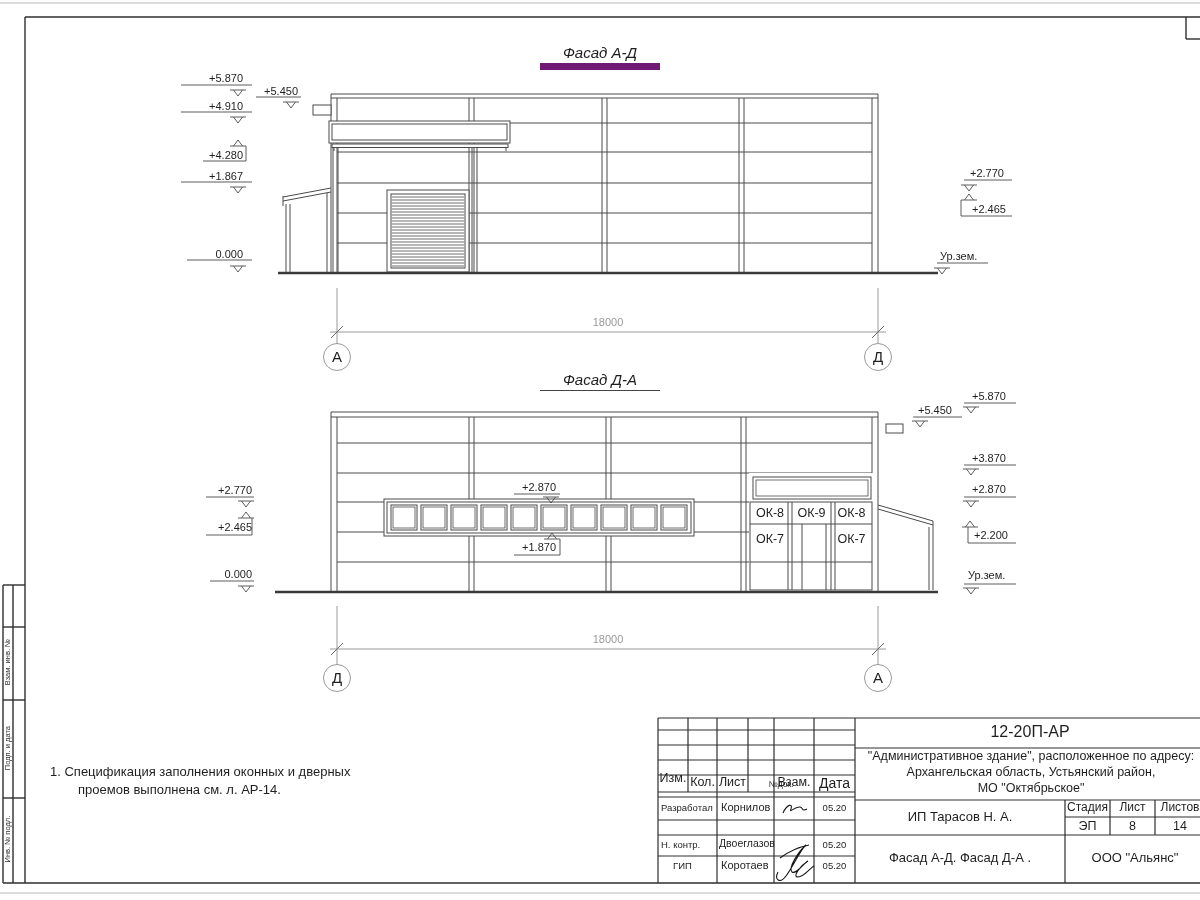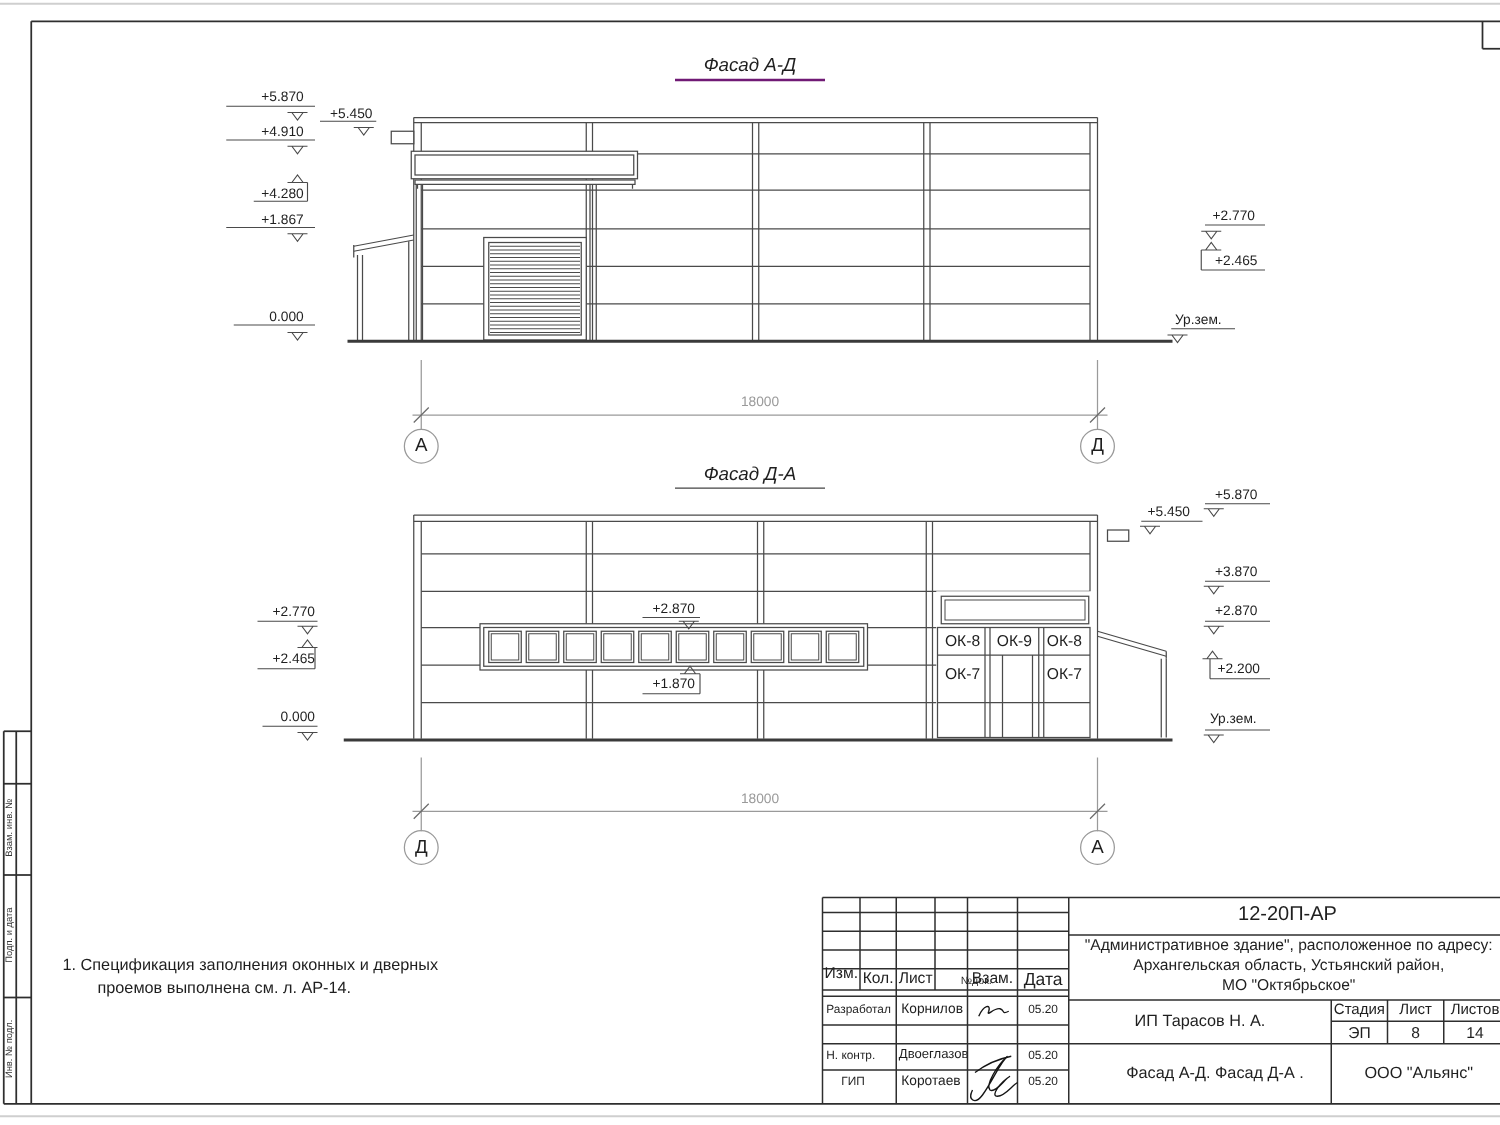--- a/index.html
+++ b/index.html
@@ -234,21 +234,21 @@
     <line x1="855" y1="835" x2="1200" y2="835"></line>
   </g>
 
   <g stroke="#151515" stroke-width="1.1" fill="none">
     <path d="M783 813 C787 804 793 803 791 809 C789 814 795 806 800 807 C804 808 801 812 807 809"></path>
     <path d="M778 872 C774 880 780 884 786 876 C794 865 800 850 806 845 C798 852 788 868 792 872 C796 875 804 863 808 861 C800 866 792 877 798 877 C804 877 810 868 814 866"></path>
     <path d="M780 858 C788 852 799 847 809 845"></path>
   </g>
 </svg>
 
-  <span class="t it c" style="left:540px;top:45px;width:120px;font-size:15px;border-bottom:2px solid #701a75;padding-bottom:1px;">Фасад А-Д</span>
+  <span class="t it c" style="left:540px;top:45px;width:120px;font-size:15px;border-bottom:7px solid #701a75;padding-bottom:1px;">Фасад А-Д</span>
   <span class="t it c" style="left:540px;top:372px;width:120px;font-size:15px;border-bottom:1px solid #444;padding-bottom:1px;">Фасад Д-А</span>
 
   <span class="t m c dim" style="left:583px;top:316px;width:50px;">18000</span>
   <span class="t m c dim" style="left:583px;top:633px;width:50px;">18000</span>
 
   <span class="t c" style="left:323px;top:349px;width:28px;font-size:15px;">А</span>
   <span class="t c" style="left:864px;top:349px;width:28px;font-size:15px;">Д</span>
   <span class="t c" style="left:323px;top:670px;width:28px;font-size:15px;">Д</span>
   <span class="t c" style="left:864px;top:670px;width:28px;font-size:15px;">А</span>
 
@@ -307,20 +307,20 @@
   <span class="t c" style="left:857px;top:750px;width:348px;font-size:12.5px;">"Административное здание", расположенное по адресу:</span>
   <span class="t c" style="left:857px;top:766px;width:348px;font-size:12.5px;">Архангельская область, Устьянский район,</span>
   <span class="t c" style="left:857px;top:782px;width:348px;font-size:12.5px;">МО "Октябрьское"</span>
   <span class="t c" style="left:855px;top:810px;width:210px;font-size:13px;">ИП Тарасов Н. А.</span>
   <span class="t c" style="left:1065px;top:801px;width:45px;font-size:12px;">Стадия</span>
   <span class="t c" style="left:1110px;top:801px;width:45px;font-size:12px;">Лист</span>
   <span class="t c" style="left:1155px;top:801px;width:50px;font-size:12px;">Листов</span>
   <span class="t c" style="left:1065px;top:820px;width:45px;font-size:12.5px;">ЭП</span>
   <span class="t c" style="left:1110px;top:820px;width:45px;font-size:12.5px;">8</span>
   <span class="t c" style="left:1155px;top:820px;width:50px;font-size:12.5px;">14</span>
-  <span class="t c" style="left:855px;top:851px;width:210px;font-size:13px;padding-left:12px;">Фасад А-Д. Фасад Д-А .</span>
+  <span class="t c" style="left:855px;top:851px;width:210px;font-size:13px;">Фасад А-Д. Фасад Д-А .</span>
   <span class="t c" style="left:1065px;top:851px;width:140px;font-size:13px;">ООО "Альянс"</span>
 
   <span class="t c rot" style="left:-24px;top:658px;width:64px;">Взам. инв. №</span>
   <span class="t c rot" style="left:-24px;top:744px;width:64px;">Подп. и дата</span>
   <span class="t c rot" style="left:-24px;top:835px;width:64px;">Инв. № подл.</span>
 
 </div>
 
 </body></html>

